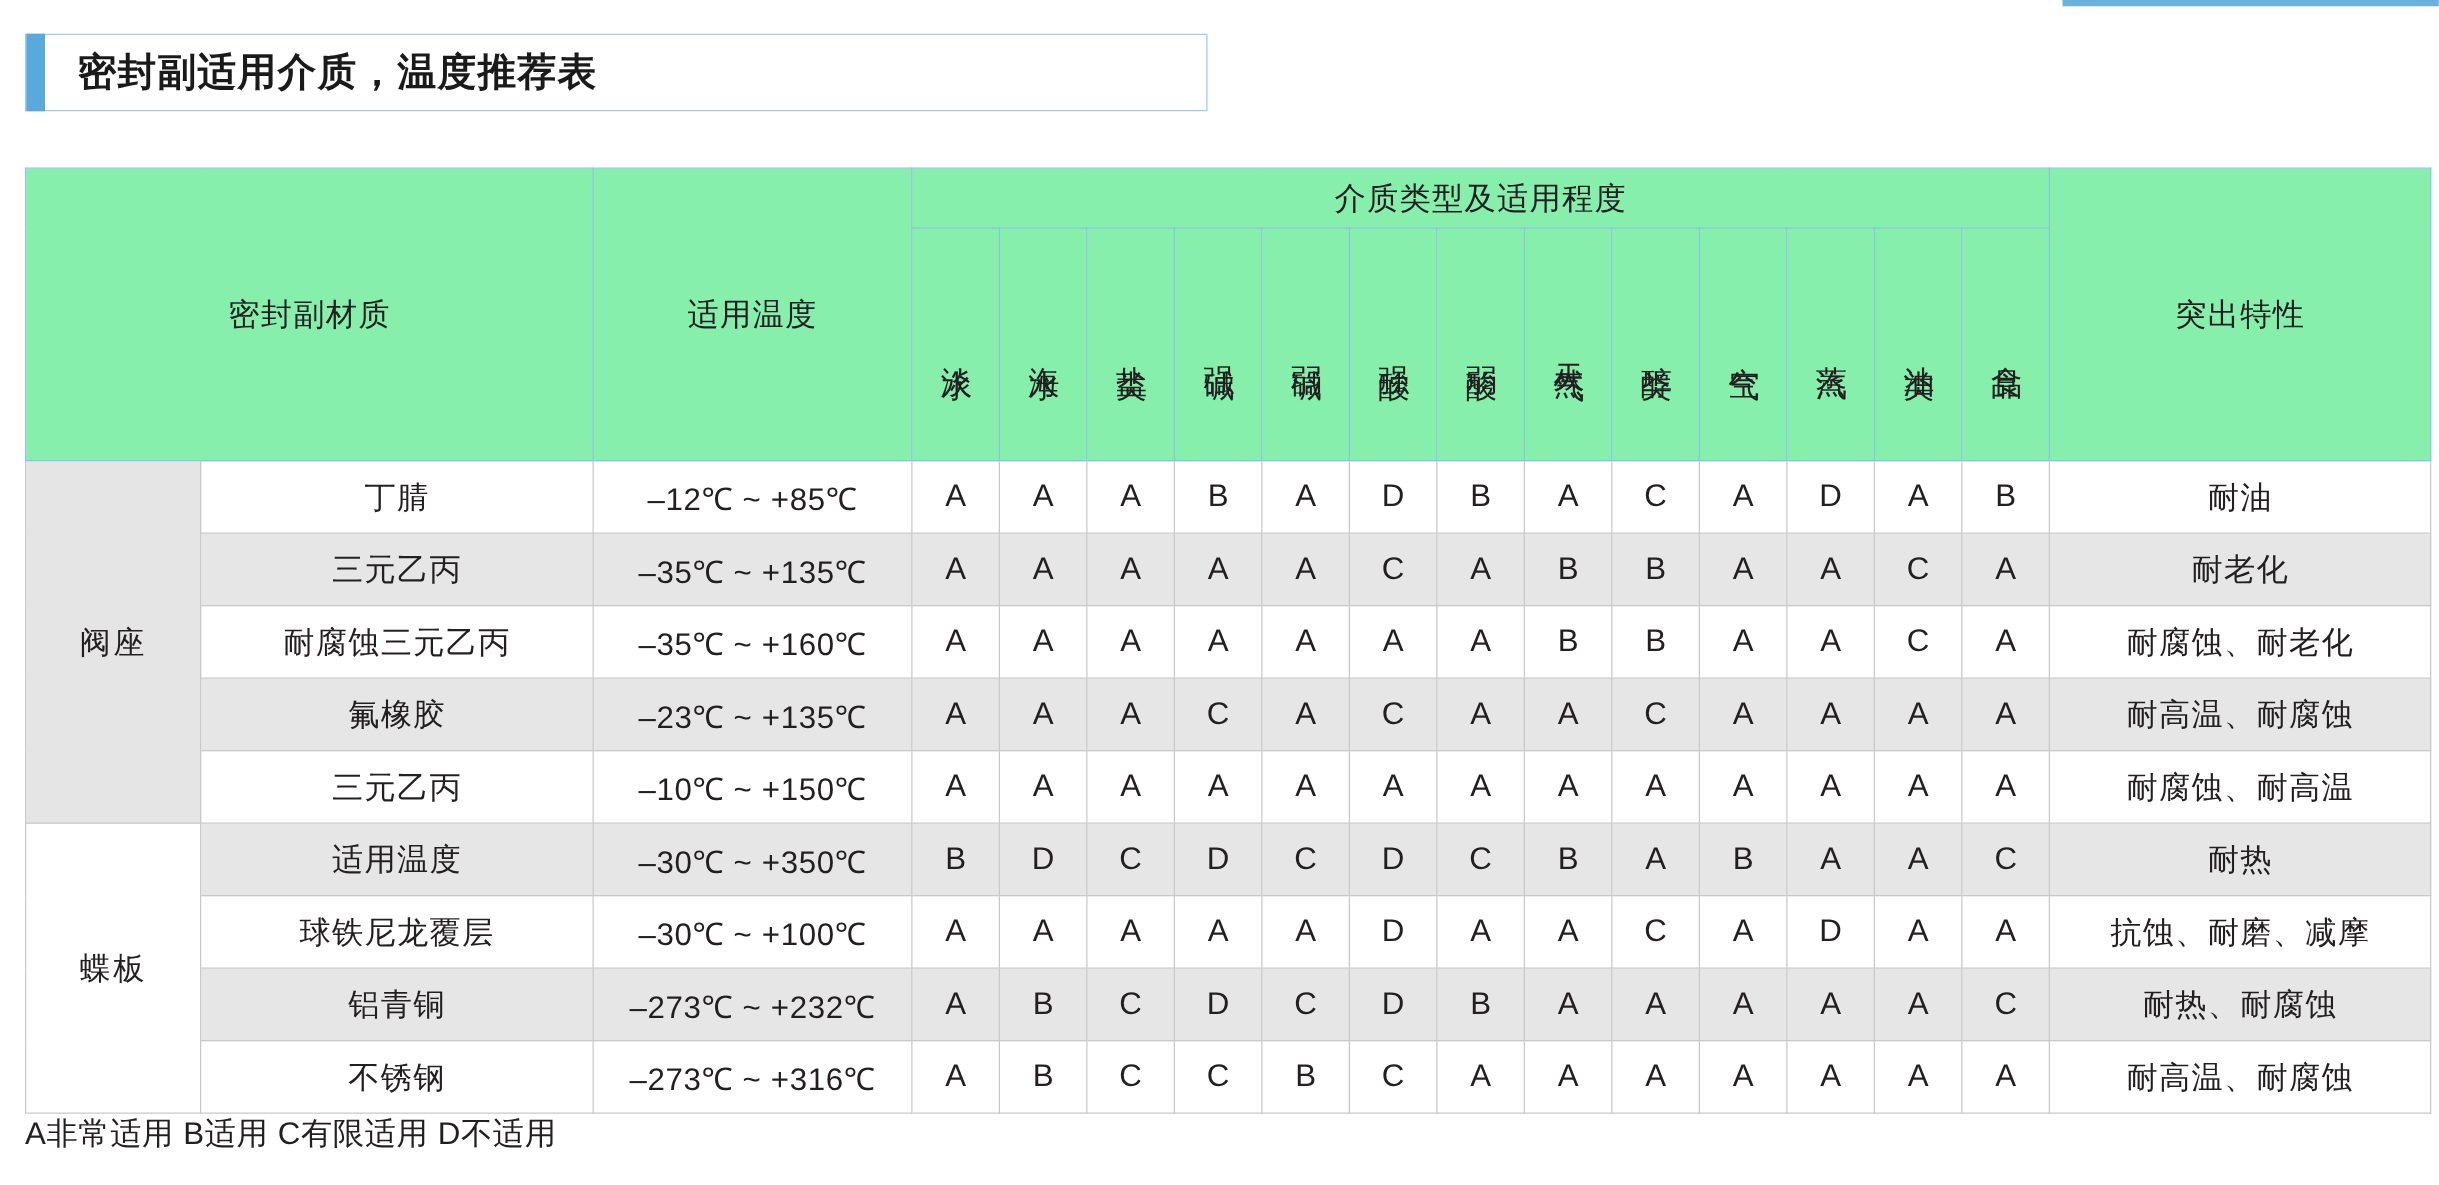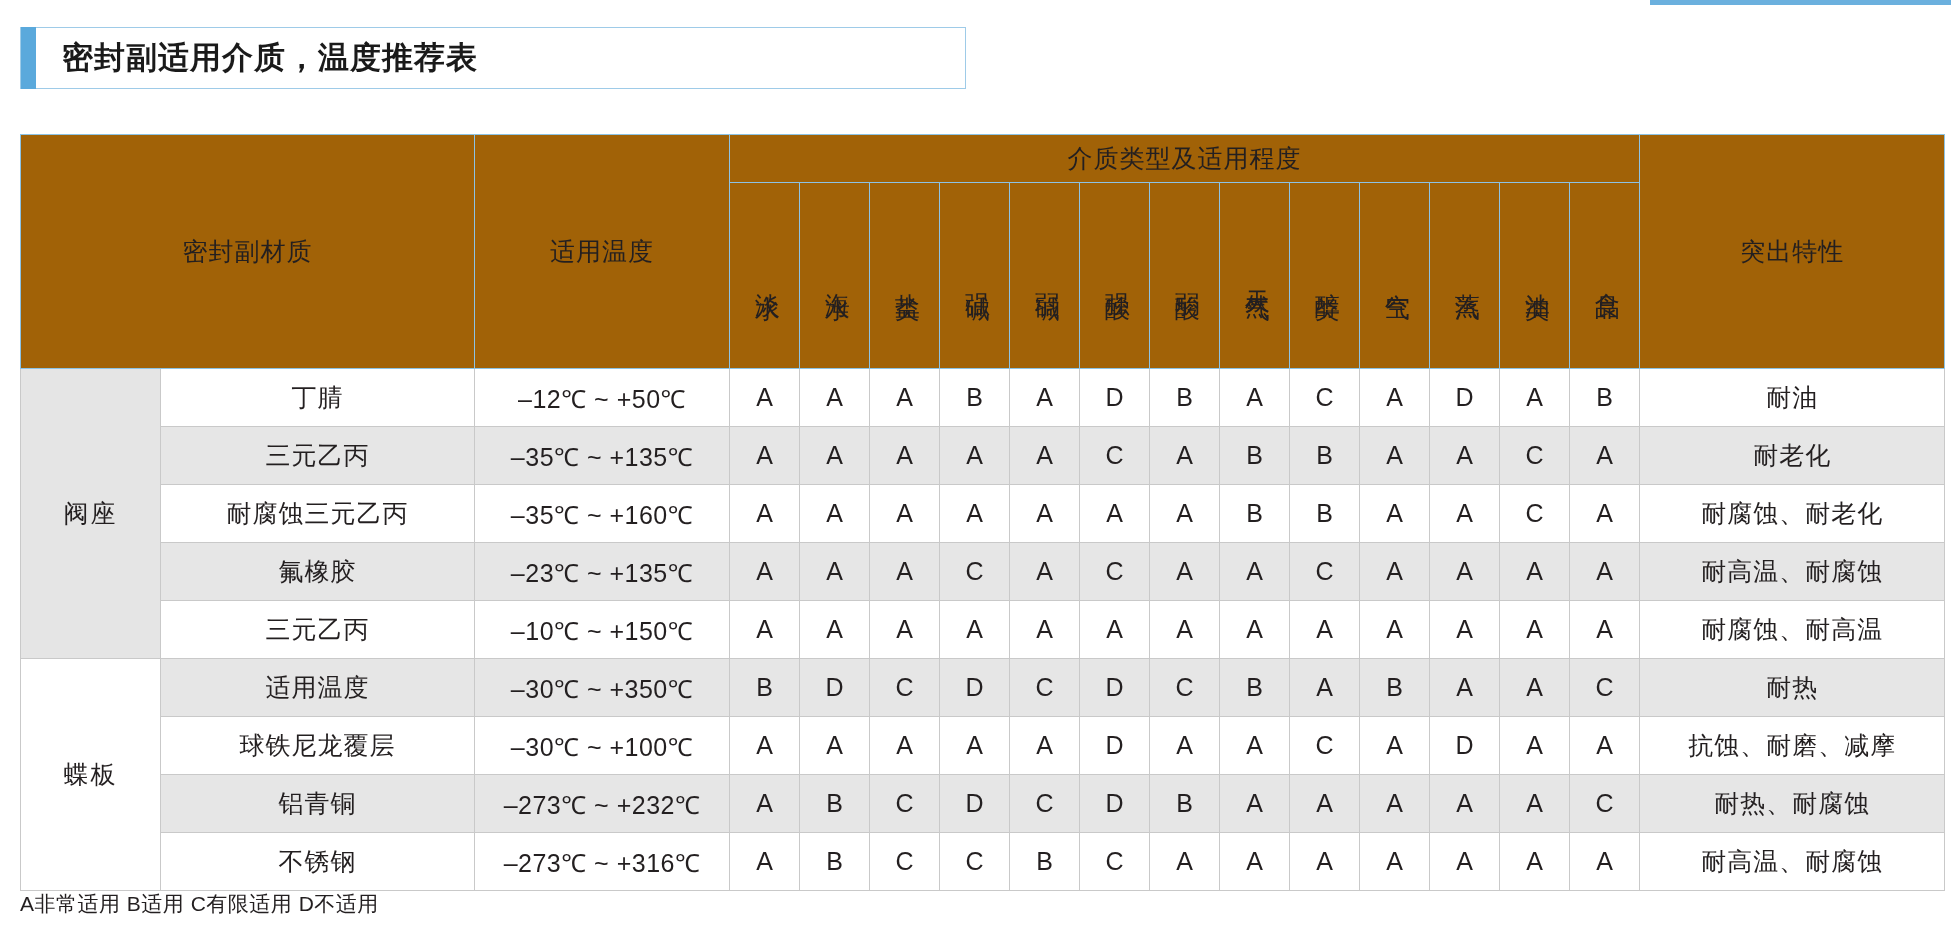--- a/index.html
+++ b/index.html
@@ -69,27 +69,26 @@
     padding: 0;
     font-weight: normal;
     font-size: 25px;
     color: #231f20;
     text-align: center;
     vertical-align: middle;
     box-sizing: border-box;
   }
   
   .hd {
-    background: #a16207;
+    background: #86efac;
     color: #ffffff;
     font-weight: bold;
     border: 1px solid #8cc3e5 !important;
     font-size: 25px;
     letter-spacing: 1px;
-    font-family: Liberation Mono, monospace;
   }
   .hd-group {
     height: 48px;
     font-size: 26px;
   }
   .hd-tall {
     height: 234px;
   }
   .hd-vert {
     height: 186px;
@@ -130,21 +129,21 @@
     font-size: 27px;
     letter-spacing: 1px;
   }
   tr.alt td { background: #e6e6e6; }
   tr.alt td.grp { background: #ffffff; margin-left: 30px; }
   
   .legend {
     position: absolute;
     left: 20px;
     top: 890px;
-    font-size: 21px;
+    font-size: 25px;
     color: #231f20;
     letter-spacing: 0.5px;
     white-space: nowrap;
   }
 </style>
 </head>
 <body>
 
 <div class="page">
 
@@ -196,21 +195,21 @@
         <th class="hd hd-vert">蒸汽</th>
         <th class="hd hd-vert">油类</th>
         <th class="hd hd-vert">食品</th>
       </tr>
     </thead>
     <tbody>
 
       <tr>
         <td class="grp" rowspan="5">阀座</td>
         <td class="mat">丁腈</td>
-        <td class="temp">–12℃ ~ +50℃</td>
+        <td class="temp">–12℃ ~ +85℃</td>
         <td class="rate">A</td>
         <td class="rate">A</td>
         <td class="rate">A</td>
         <td class="rate">B</td>
         <td class="rate">A</td>
         <td class="rate">D</td>
         <td class="rate">B</td>
         <td class="rate">A</td>
         <td class="rate">C</td>
         <td class="rate">A</td>

